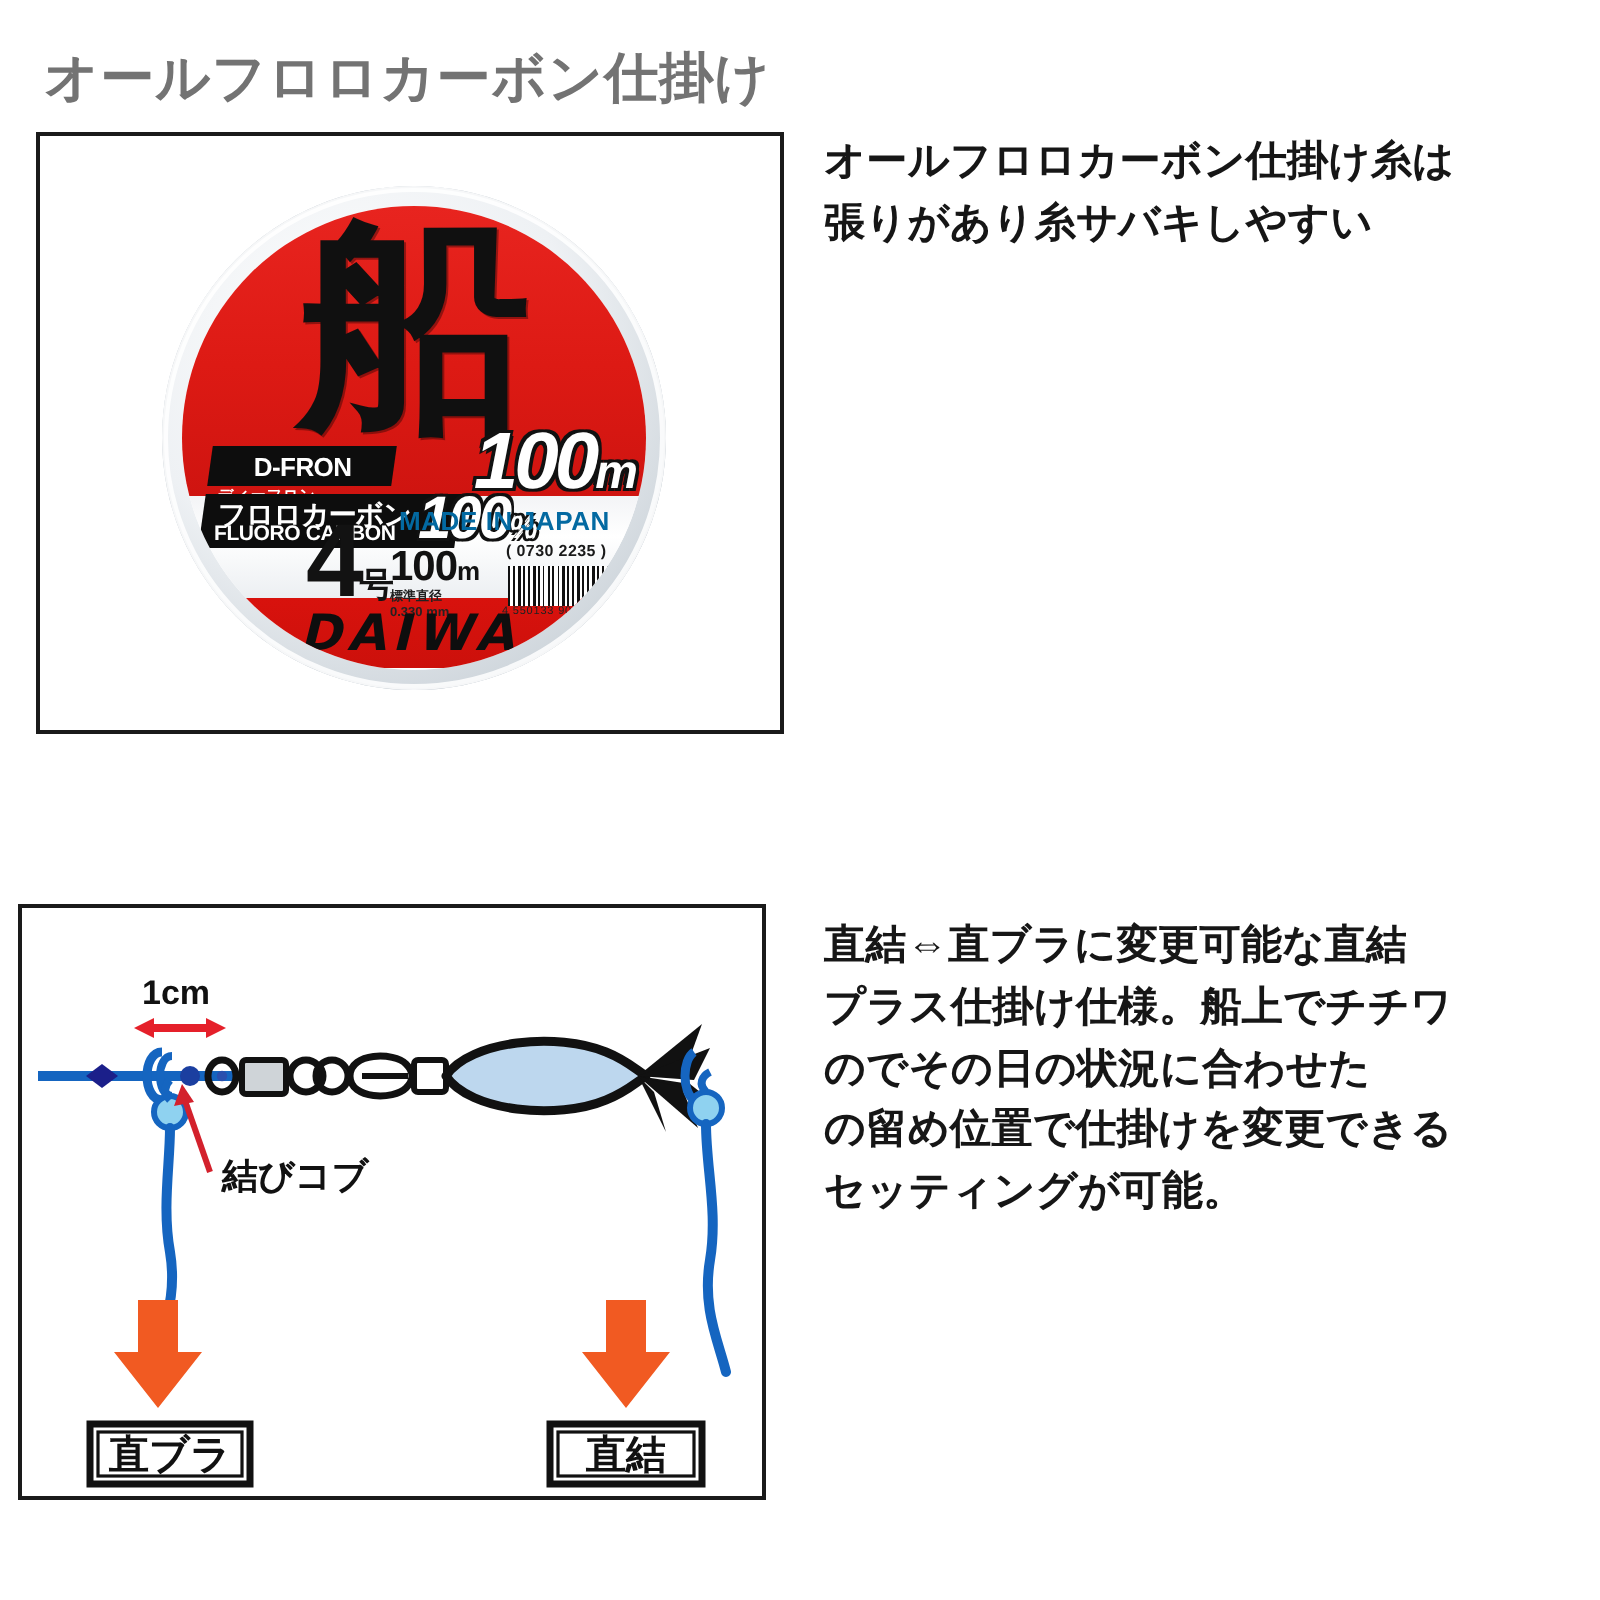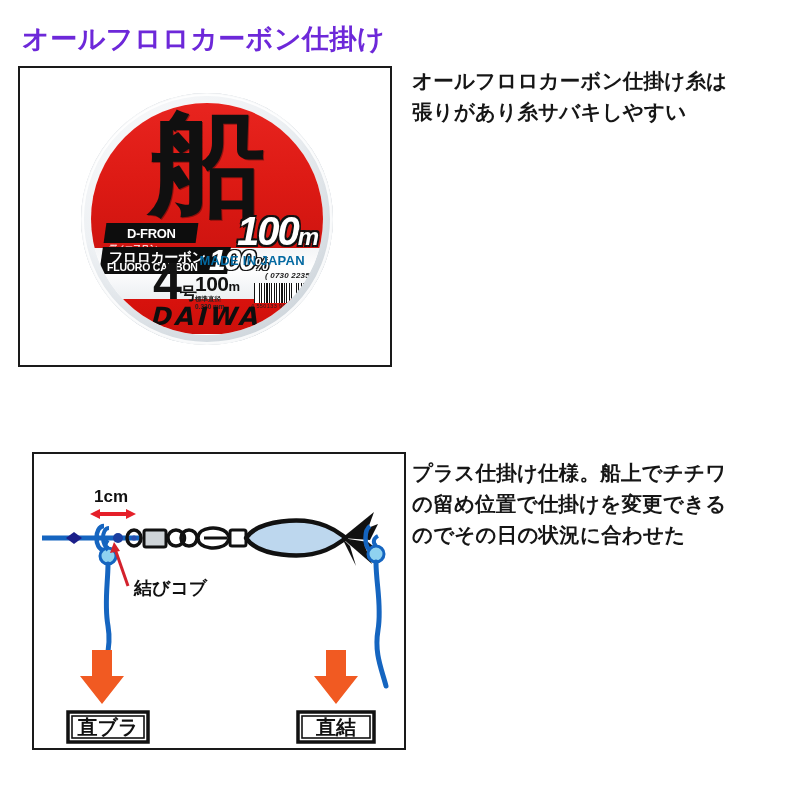--- a/index.html
+++ b/index.html
@@ -22,36 +22,36 @@
     width: 800px;
     height: 800px;
   }
 
   
   .section-heading {
     position: absolute;
     font-size: 27px;
     font-weight: bold;
     letter-spacing: 0.5px;
-    color: #6d28d9;
+    color: #737373;
     white-space: nowrap;
     line-height: 1;
   }
   #heading-1 { left: 22px; top: 26px; }
   #heading-2 { left: 22px; top: 418px; }
 
   
   .image-box {
     position: absolute;
     border: 2px solid #1a1a1a;
     background: #ffffff;
     box-sizing: border-box;
   }
   #box-1 { left: 18px; top: 66px; width: 374px; height: 301px; }
-  #box-2 { left: 32px; top: 452px; width: 374px; height: 298px; }
+  #box-2 { left: 9px; top: 452px; width: 374px; height: 298px; }
 
   
   .body-copy {
     position: absolute;
     font-size: 20.5px;
     font-weight: bold;
     line-height: 1.5;
     color: #161616;
     letter-spacing: 0.2px;
   }
@@ -301,28 +301,27 @@
     top: 192px;
     font-size: 6.5px;
     font-weight: bold;
     color: #222222;
     line-height: 1.35;
     white-space: nowrap;
   }
 
   .product-code {
     position: absolute;
-    left: 174px;
+    left: 162px;
     top: 168px;
     font-size: 8px;
     font-weight: bold;
     color: #1a1a1a;
     letter-spacing: 0.2px;
     white-space: nowrap;
-    font-style: italic;
   }
 
   
   .barcode {
     position: absolute;
     left: 163px;
     top: 180px;
     width: 56px;
     height: 20px;
     background:
@@ -522,18 +521,20 @@
 
         <rect x="264" y="258" width="76" height="30" fill="#ffffff" stroke="#111" stroke-width="3.5"></rect>
         <rect x="268" y="262" width="68" height="22" fill="none" stroke="#111" stroke-width="1.6"></rect>
         <text class="rig-text-tag" x="302" y="280" text-anchor="middle">直結</text>
 
       </svg>
     </div>
   </div>
 
   <div class="body-copy" id="copy-2">
+    <span class="line">直結⇔直ブラに変更可能な直結</span>
     <span class="line">プラス仕掛け仕様。船上でチチワ</span>
+    <span class="line">のでその日の状況に合わせた</span>
     <span class="line">の留め位置で仕掛けを変更できる</span>
-    <span class="line">のでその日の状況に合わせた</span>
+    <span class="line">セッティングが可能。</span>
   </div>
 
 </div>
 
 </body></html>

